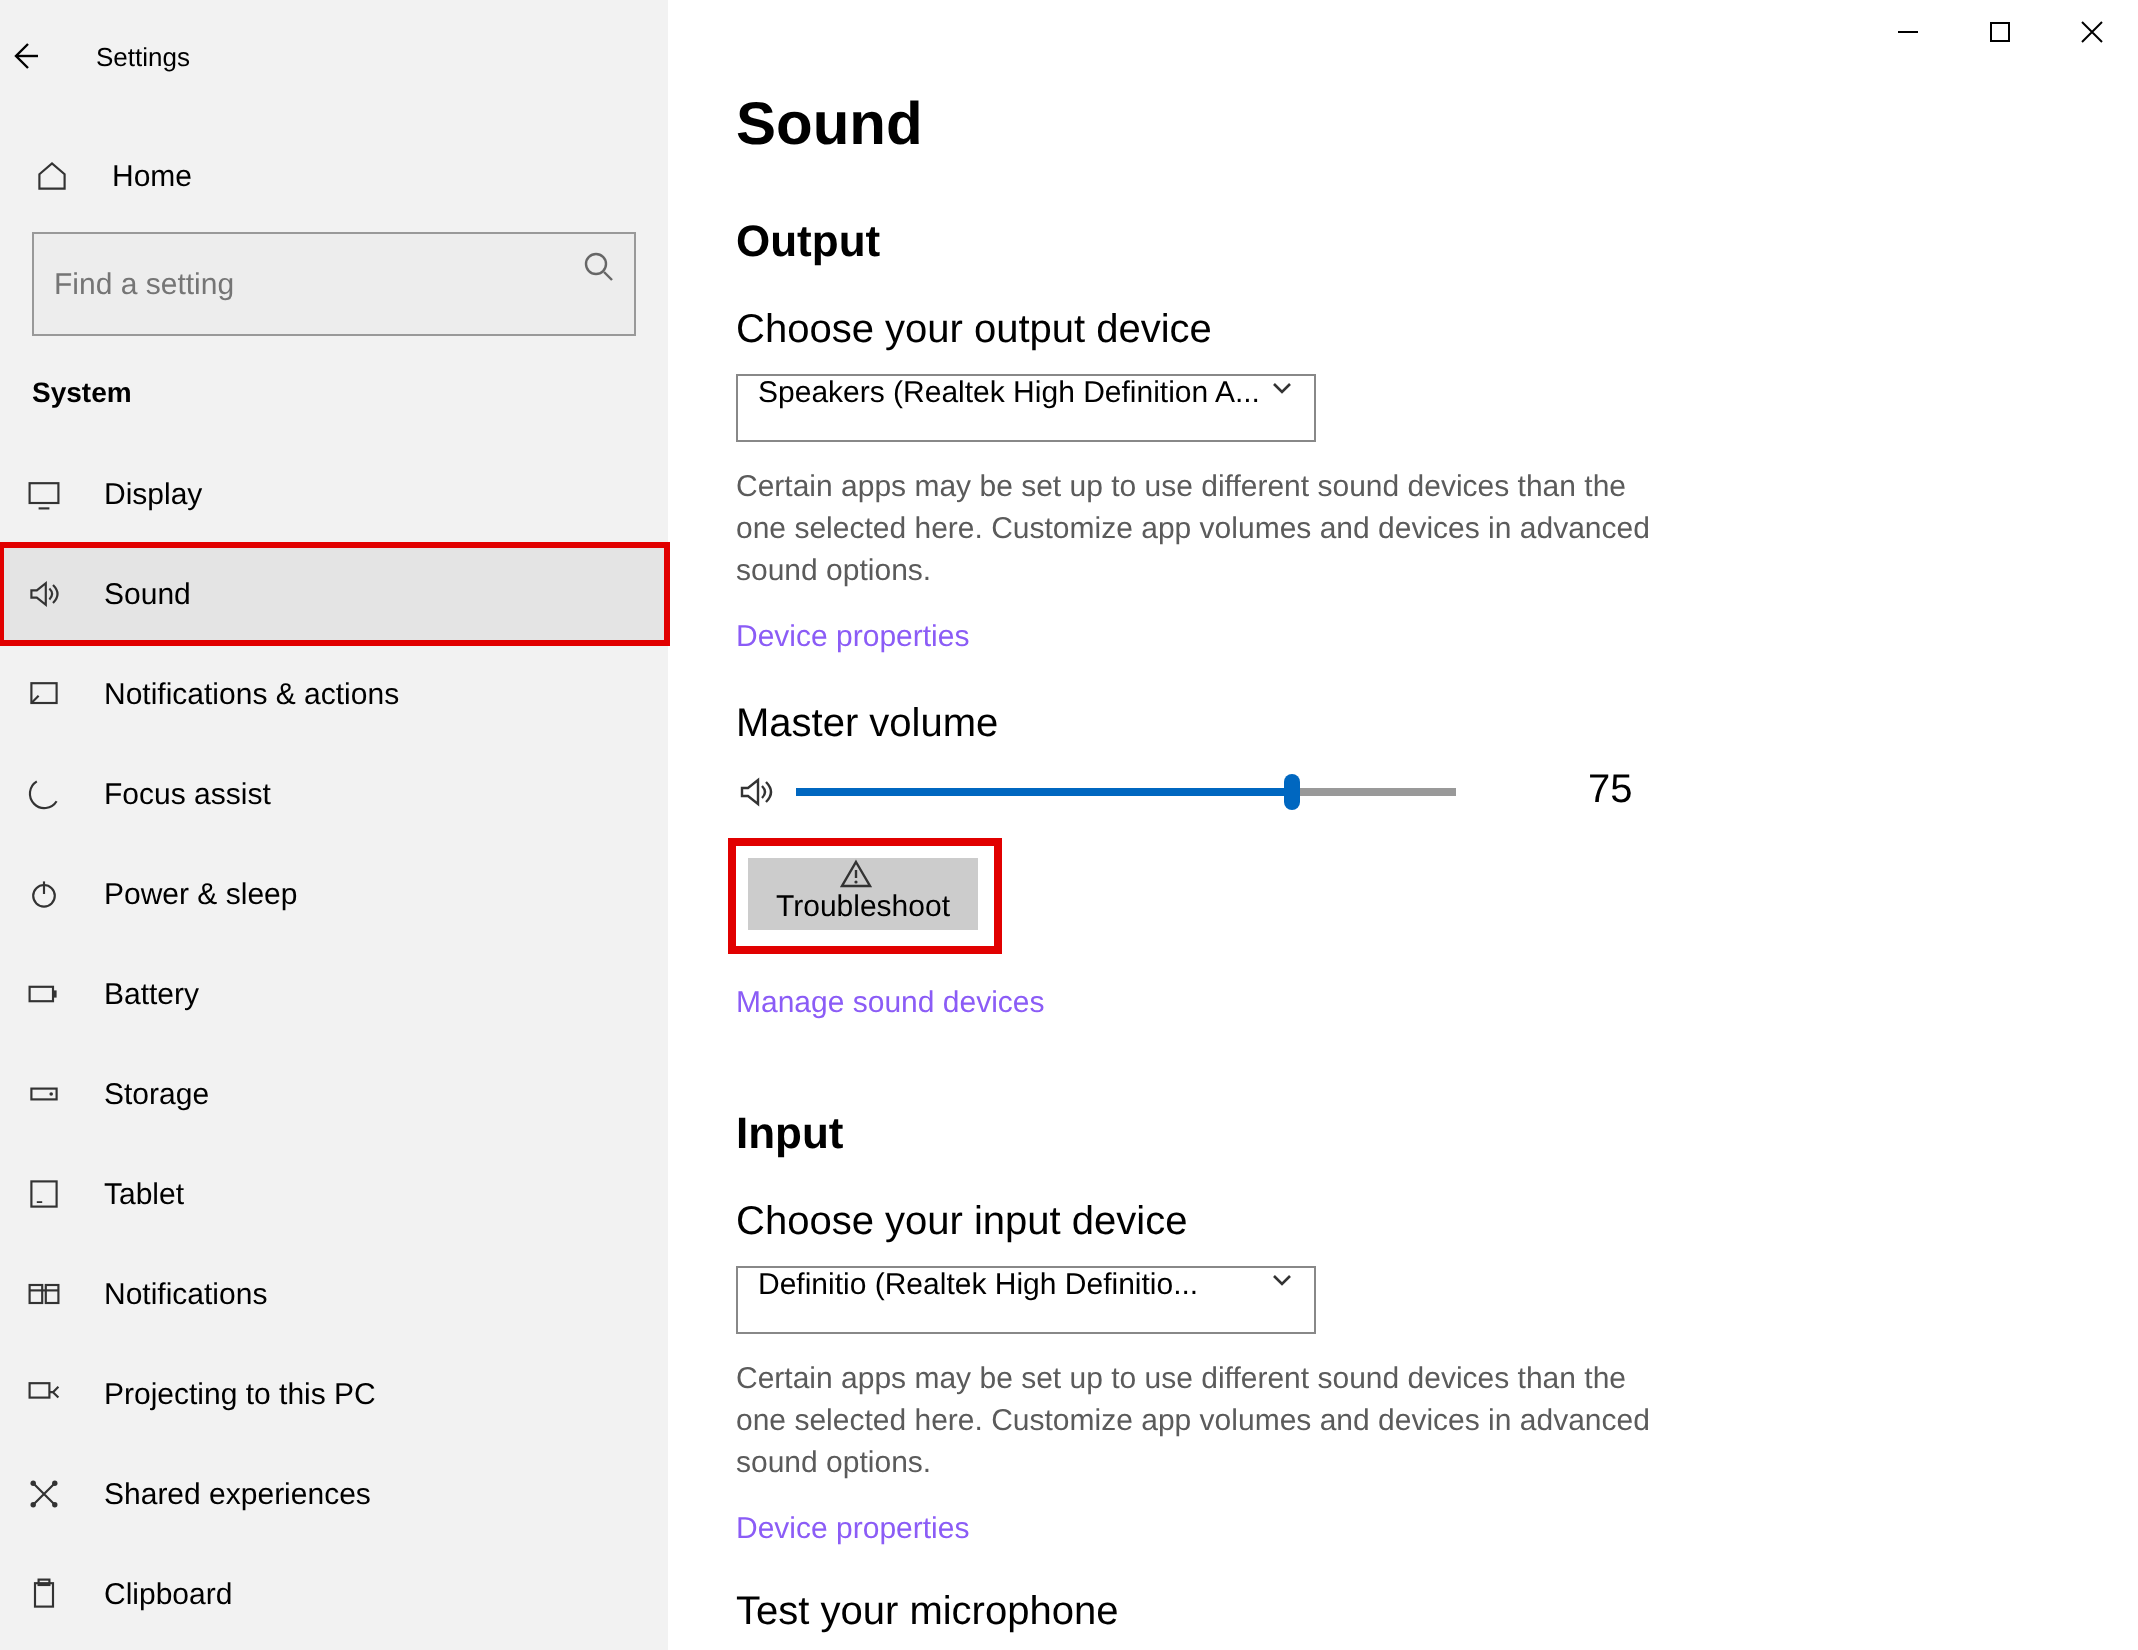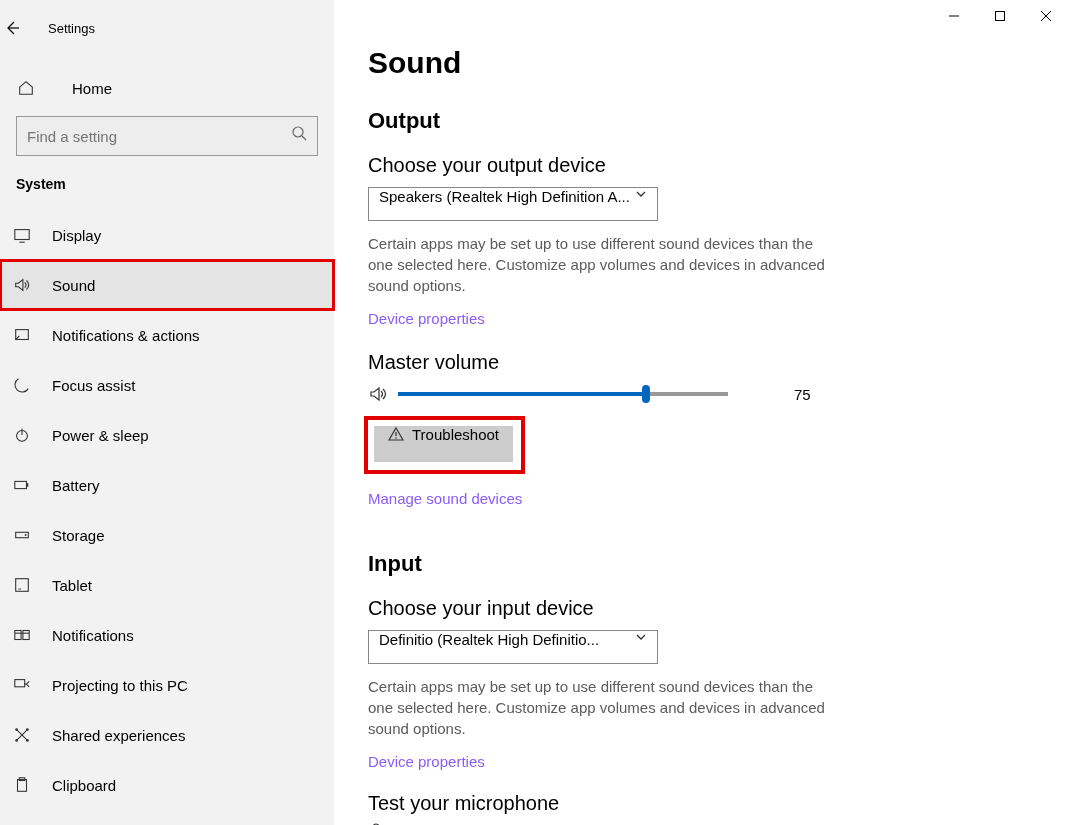--- a/index.html
+++ b/index.html
@@ -6,45 +6,45 @@
   body { width: 1069px; height: 825px; overflow: hidden; background: #fff; color: #000; position: relative; }
   .window { display: flex; height: 100%; }
   .sidebar { width: 334px; background: #f2f2f2; border-right: 0; padding-top: 8px; }
   .main { flex: 1; padding: 0 30px 0 30px; position: relative; }
   .window-controls { position: absolute; top: 0; right: 0; display: flex; }
   .wc-btn { width: 46px; height: 32px; display: flex; align-items: center; justify-content: center; }
   .wc-btn svg { width: 12px; height: 12px; }
   .back-row { display: flex; align-items: center; height: 40px; padding-left: 0; }
   .back-row .back { width: 24px; height:24px; display:flex; align-items:center; justify-content:center; }
   .back-row .title { font-size: 13px; margin-left: 24px; color:#000; }
-  .home-row { display: flex; align-items: center; height: 44px; padding-left: 16px; margin-top: 18px; gap: 16px; }
+  .home-row { display: flex; align-items: center; height: 44px; padding-left: 16px; margin-top: 18px; }
   .nav-icon { width: 20px; height: 20px; display:flex; align-items:center; justify-content:center; margin-right: 20px; color:#333; }
   .nav-label { font-size: 15px; color:#000; }
-  .search-box { margin: 6px 16px 0 16px; height: 40px; border: 1px solid #999; background:#ededed; display:flex; align-items:center; padding: 0 10px; position:relative; }
+  .search-box { margin: 6px 16px 0 16px; height: 52px; border: 1px solid #999; background:#ededed; display:flex; align-items:center; padding: 0 10px; position:relative; }
   .search-box input { border:none; outline:none; background:transparent; width:100%; font-size:15px; color:#555; }
   .search-box .sicon { position:absolute; right:10px; top:8px; color:#555; }
   .section-title { font-size: 14px; font-weight:600; padding: 20px 0 0 16px; }
   .nav-list { margin-top: 18px; }
   .nav-item { display:flex; align-items:center; height: 50px; padding-left: 12px; font-size:15px; }
   .nav-item.active { background:#e4e4e4; }
   .highlight-red { outline: 3px solid #e10000; outline-offset: -2px; }
   .page-title { font-size: 30px; font-weight:600; margin-top: 46px; margin-left: 4px; }
   .sub-heading { font-size: 22px; font-weight:600; margin-top: 28px; margin-left: 4px; }
   .field-label { font-size: 20px; margin-top: 20px; margin-left: 4px; }
   .select { display:flex; justify-content:space-between; width: 290px; height: 34px; border:1px solid #888; margin-top: 10px; margin-left: 4px; padding: 0 10px; font-size:15px; background:#fff; }
   .select .chev { width: 12px; height:12px; }
   .helptext { font-size: 15px; color:#5b5b5b; margin-top: 12px; margin-left: 4px; max-width: 470px; line-height: 1.4; }
   .link { color:#8b5cf6; font-size:15px; margin-top: 14px; margin-left: 4px; cursor:pointer; }
   .slider-row { display:flex; align-items:center; margin-top: 10px; margin-left: 4px; }
   .slider-vol-icon { width:20px; height:20px; margin-right: 10px; }
   .slider-track { position:relative; width: 330px; height: 4px; background:#999; }
   .slider-fill { position:absolute; left:0; top:0; height:4px; background:#0067c0; }
   .slider-thumb { position:absolute; top:-7px; width:8px; height:18px; background:#0067c0; border-radius:4px; }
-  .slider-value { margin-left: 66px; font-size:15px; }
-  .troubleshoot { display:flex; align-items:flex-start; height: 36px; background:#ccc; border:none; padding: 0 14px; margin-top: 22px; margin-left: 10px; font-size:15px; }
+  .slider-value { margin-left: 66px; font-size:20px; }
+  .troubleshoot { display:flex; align-items:center; height: 36px; background:#ccc; border:none; padding: 0 14px; margin-top: 22px; margin-left: 10px; font-size:15px;flex-direction:column; }
   .troubleshoot .ticon { width:16px; height:16px; margin-right: 8px; }
   .troubleshoot-wrapper { display:inline-block; border: 4px solid #e10000; padding: 6px 8px 8px 6px; margin-top:12px; }
   .mic-row { display:flex; align-items:center; margin-top: 8px; margin-left: 4px; }
   .mic-row .mic { width:18px; height:18px; margin-right: 14px; }
   .mic-bar { width: 420px; height: 4px; background:#bdbdbd; }
   svg { display:block; }
 </style>
 </head>
 <body>
 

